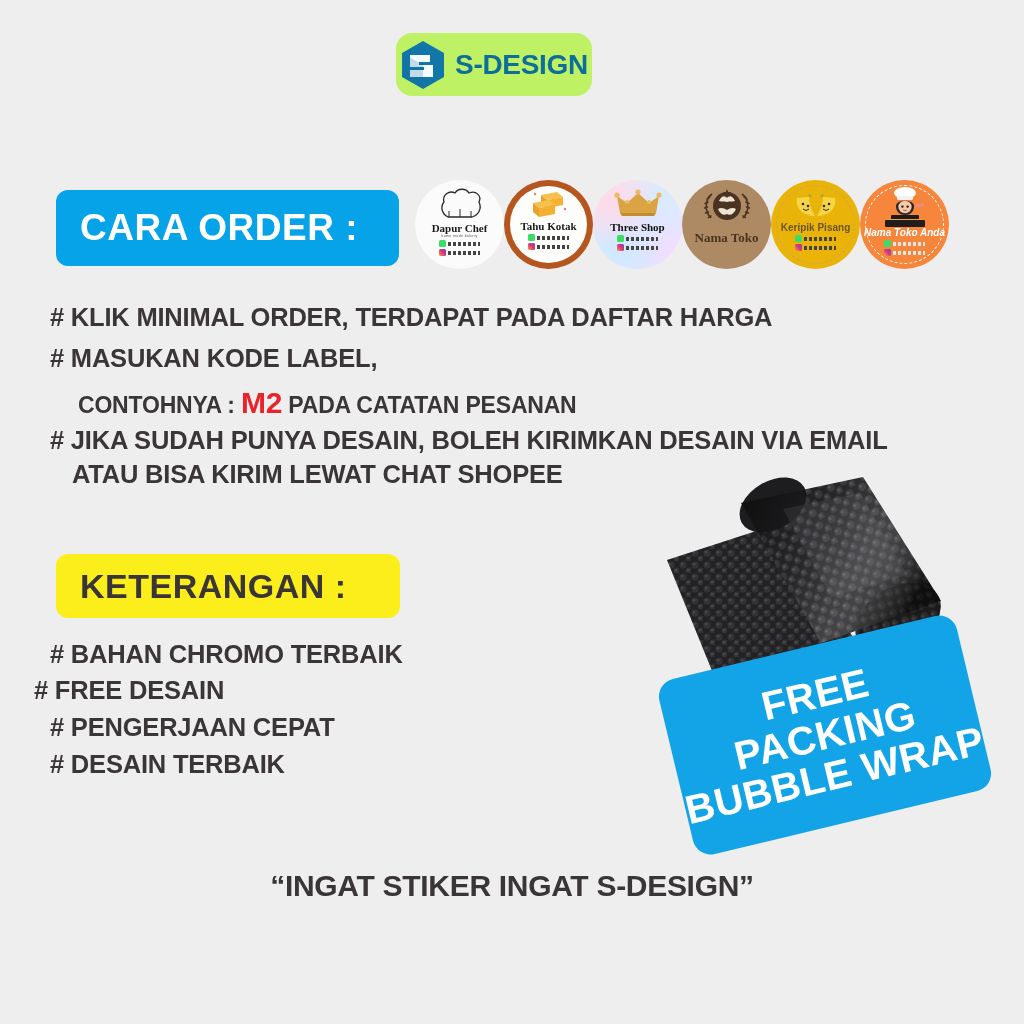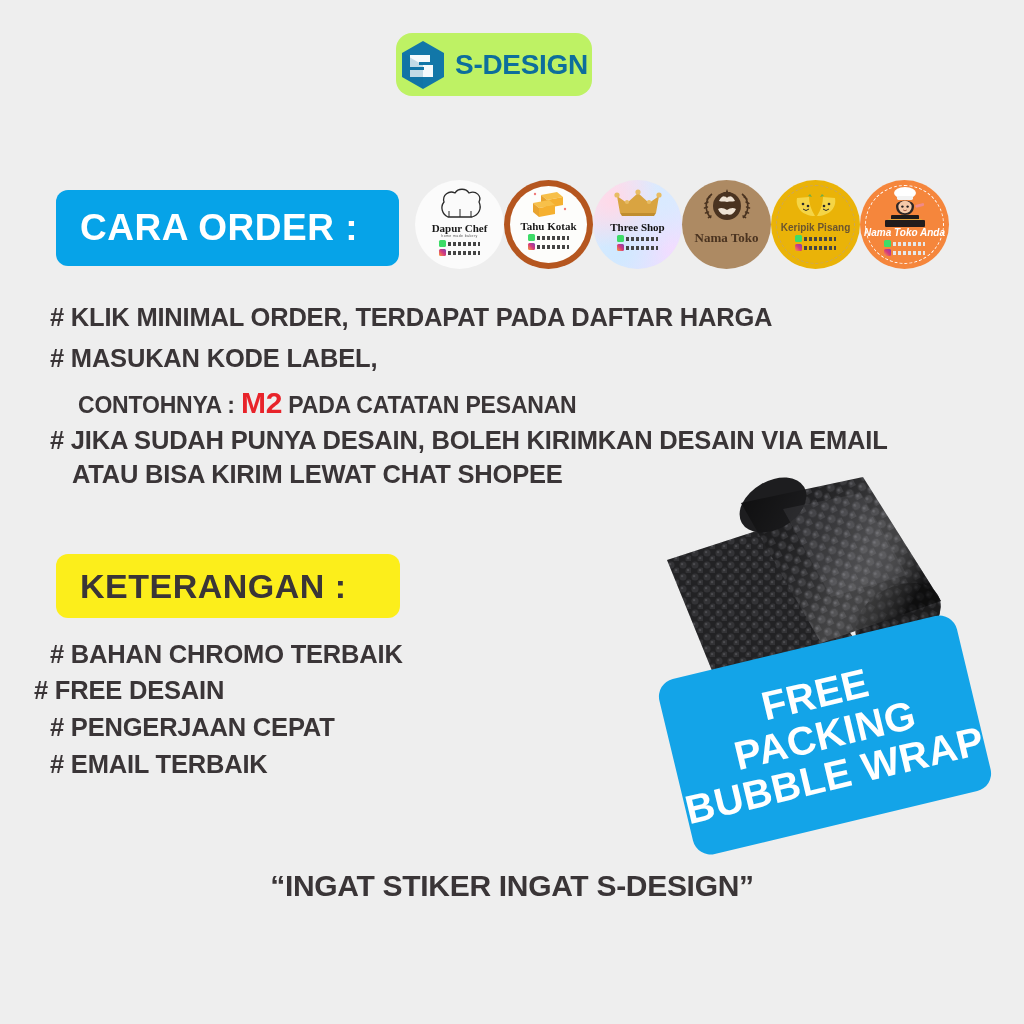--- a/index.html
+++ b/index.html
@@ -377,21 +377,21 @@
 
 <div class="body-line" style="left:50px; top:426px;"># JIKA SUDAH PUNYA DESAIN, BOLEH KIRIMKAN DESAIN VIA EMAIL</div>
 
 <div class="body-line" style="left:72px; top:460px;">ATAU BISA KIRIM LEWAT CHAT SHOPEE</div>
 
 <div class="section-badge" id="badge-keterangan">KETERANGAN :</div>
 
 <div class="body-line" style="left:50px; top:640px;"># BAHAN CHROMO TERBAIK</div>
 <div class="body-line" style="left:34px; top:676px;"># FREE DESAIN</div>
 <div class="body-line" style="left:50px; top:713px;"># PENGERJAAN CEPAT</div>
-<div class="body-line" style="left:50px; top:750px;"># EMAIL TERBAIK</div>
+<div class="body-line" style="left:50px; top:750px;"># DESAIN TERBAIK</div>
 
 <svg id="bubble-wrap-photo" viewBox="0 0 330 270">
   <defs>
     <pattern id="bubbles" width="12" height="12" patternUnits="userSpaceOnUse">
       <rect width="12" height="12" fill="#2a2a2c"></rect>
       <circle cx="4" cy="4" r="3.5" fill="#3f3f42"></circle>
       <circle cx="3.1" cy="3.1" r="1.2" fill="#5d5d62"></circle>
       <circle cx="10" cy="10" r="3.5" fill="#3f3f42"></circle>
       <circle cx="9.1" cy="9.1" r="1.2" fill="#5d5d62"></circle>
     </pattern>

